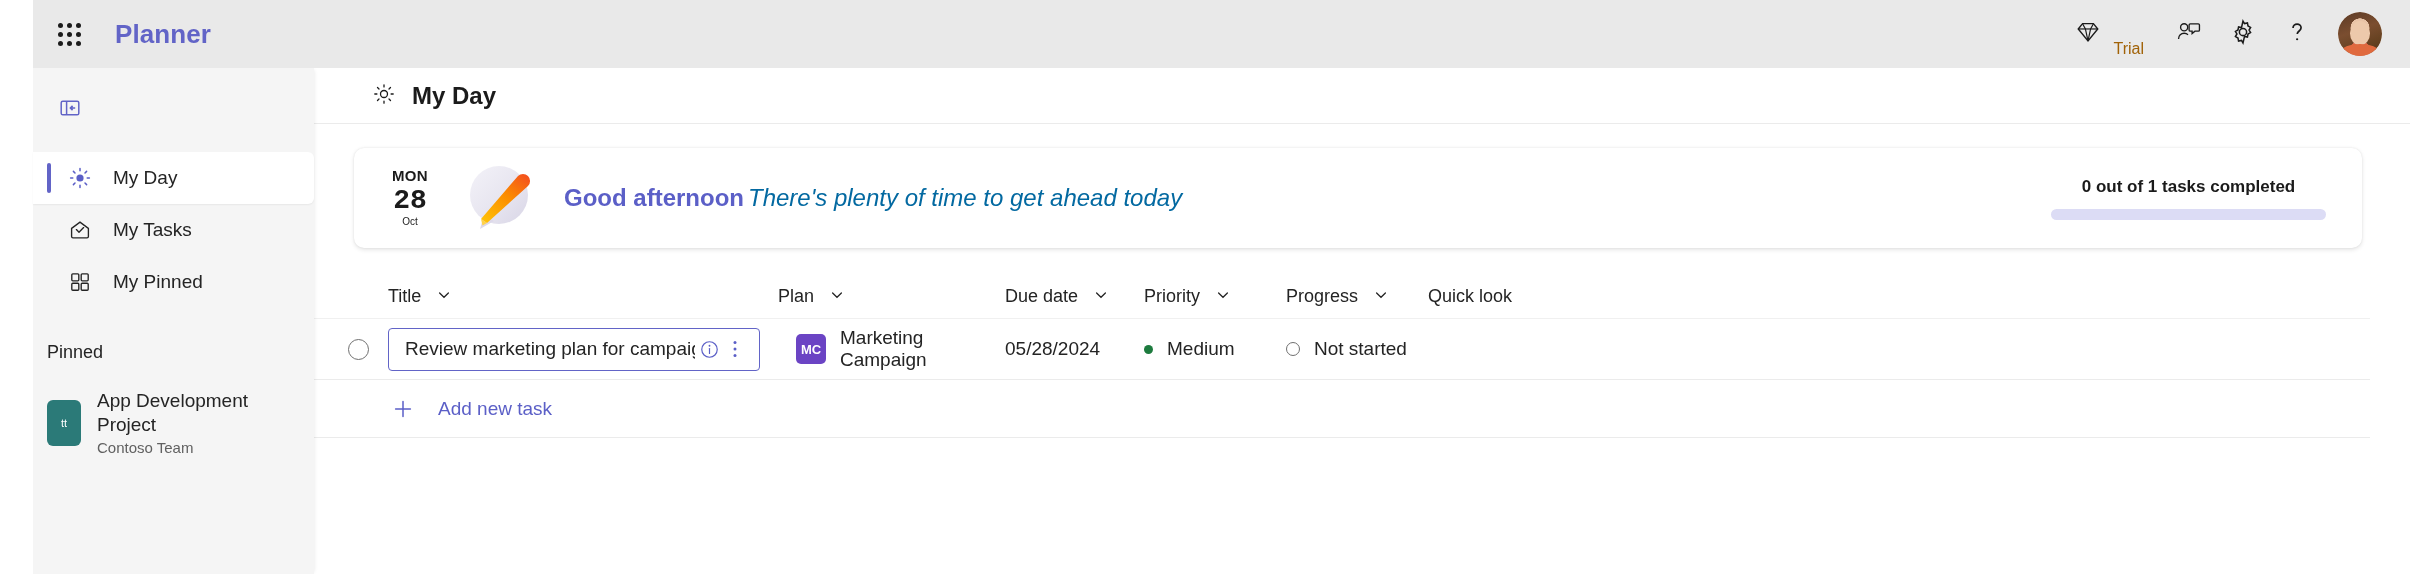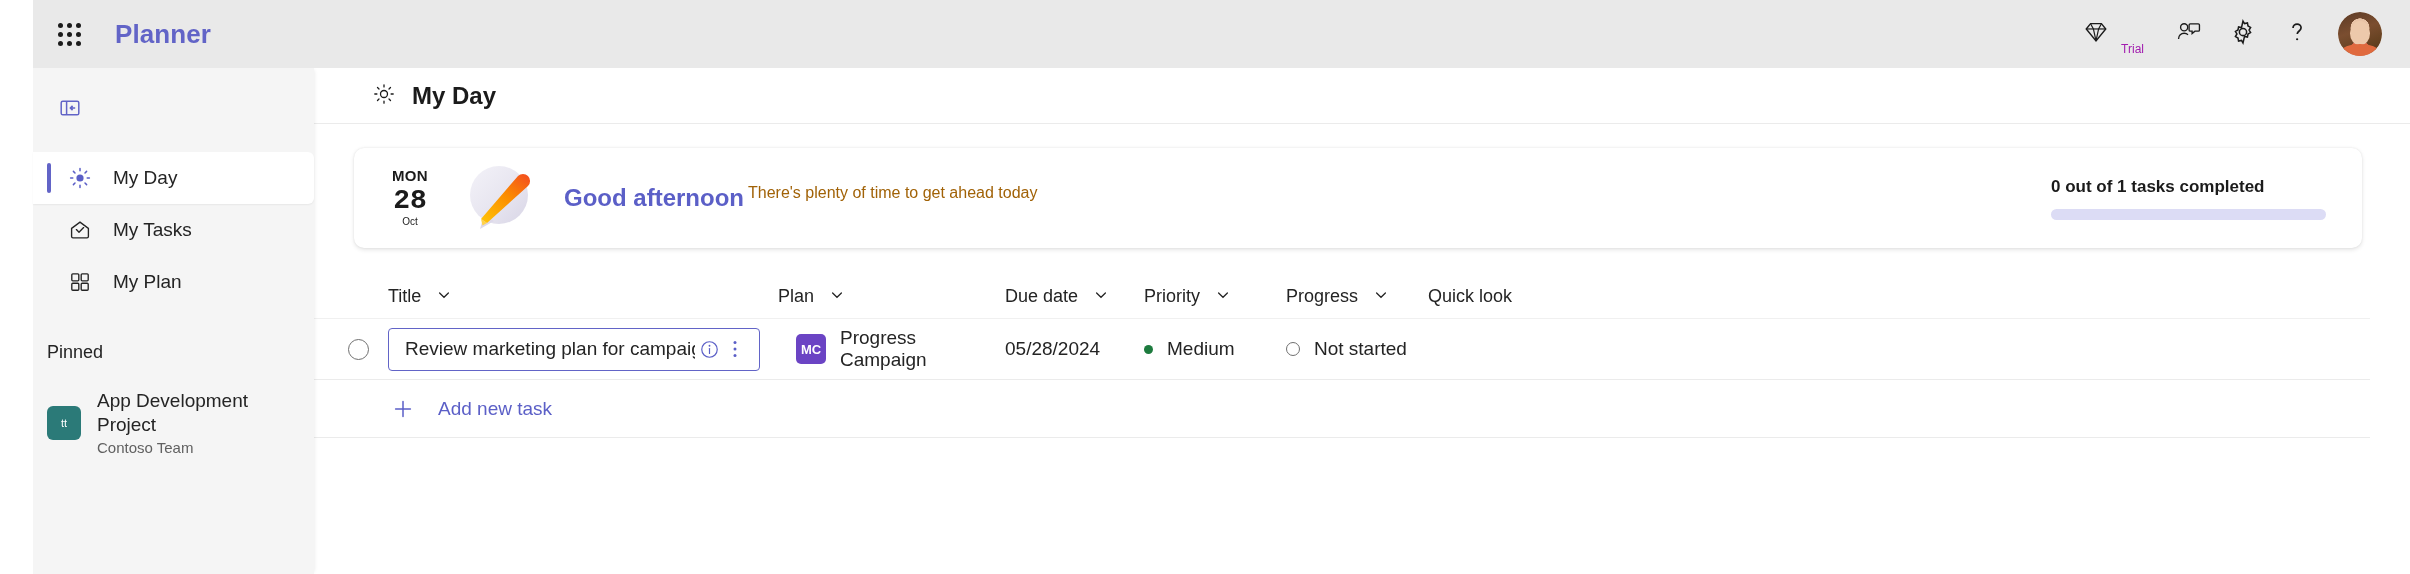--- a/index.html
+++ b/index.html
@@ -31,21 +31,21 @@
     margin-left: 24px;
     font-size: 26px; font-weight: 600; color: #6264c7;
     letter-spacing: .1px; cursor: pointer;
   }
   .topbar-spacer { flex: 1; }
   .topbar-right { display: flex; align-items: center; gap: 0px; }
   .tb-item {
     height: 48px; display: flex; align-items: center; gap: 12px;
     padding: 0 18px; border-radius: 5px; cursor: pointer;
   }
-  .tb-label { font-size: 12px; color: #a21caf; margin-top: 30px; }
+  .tb-label { font-size: 16px; color: #a16207; margin-top: 30px; }
   .icon-btn {
     width: 54px; height: 48px; display: flex; align-items: center; justify-content: center;
     border-radius: 5px; cursor: pointer;
   }
   .avatar-photo {
     width: 44px; height: 44px; border-radius: 50%; margin-left: 14px;
     cursor: pointer; overflow: hidden; position: relative;
     background: #cbb6a4; flex: none;
   }
   .avatar-photo .hair {
@@ -98,53 +98,53 @@
   .nav-icon { width: 26px; height: 26px; display: flex; align-items: center; justify-content: center; flex: none; }
   .section-title {
     margin-top: 34px; padding-left: 14px;
     font-size: 18px; color: #242424; font-weight: 400;
   }
   .pinned-item {
     margin-top: 18px; display: flex; align-items: center; gap: 16px;
     padding: 8px 12px 8px 14px; cursor: pointer; border-radius: 4px;
   }
   .plan-avatar {
-    width: 34px; height: 34px; border-radius: 6px; background: #2b7a78;
+    width: 34px; height: 46px; border-radius: 6px; background: #2b7a78;
     color: #ffffff; font-size: 11px; display: flex; align-items: center; justify-content: center;
     flex: none;
   }
   .pinned-texts { display: flex; flex-direction: column; line-height: 1.25; }
   .pinned-name { font-size: 19px; color: #242424; }
   .pinned-sub { font-size: 15px; color: #616161; margin-top: 2px; }
 
   
   .main { flex: 1; min-width: 0; display: flex; flex-direction: column; background: #ffffff; }
   .main-head {
     height: 56px; min-height: 56px; display: flex; align-items: center;
     gap: 16px; padding-left: 58px; border-bottom: 1px solid #ebebeb;
   }
   .main-title { font-size: 24px; font-weight: 700; color: #1b1b1b; }
 
   .greeting-wrap { padding: 24px 48px 0 40px; }
   .greeting-card {
     height: 100px; background: #ffffff; border-radius: 10px;
     box-shadow: 0 1.6px 4px rgba(0,0,0,.10), 0 0 2px rgba(0,0,0,.08);
-    display: flex; align-items: center; padding: 0 36px 0 30px;
+    display: flex; align-items: center; padding: 0 36px 0 30px; text-align: center;
   }
   .date-box {
     width: 52px; display: flex; flex-direction: column; align-items: center;
     line-height: 1.05; color: #1b1b1b; flex: none;
   }
   .date-dow { font-size: 15px; font-weight: 600; letter-spacing: .4px; }
   .date-day { font-size: 28px; font-weight: 700; margin: 2px 0 2px; font-family: Liberation Mono, monospace; }
   .date-mon { font-size: 10px; }
   .illus { width: 78px; height: 78px; margin-left: 24px; flex: none; }
   .greet-texts { margin-left: 26px; display: flex; gap: 4px; }
   .greet-title { font-size: 24px; font-weight: 700; color: #5b5fc7; }
-  .greet-sub { font-size: 16px; color: #a16207; }
+  .greet-sub { font-size: 24px; color: #0369a1; font-style: italic; }
   .progress-box { margin-left: auto; width: 275px; }
   .progress-label { font-size: 17px; font-weight: 700; color: #1b1b1b; }
   .progress-track {
     margin-top: 12px; height: 11px; border-radius: 6px; background: #dcdcf5; width: 100%;
     cursor: pointer;
   }
 
   
   .table { margin-top: 26px; padding: 0 40px 0 0; }
   .t-head {
@@ -306,21 +306,21 @@
 
         <div class="nav-item">
           <span class="nav-icon">
             <svg width="24" height="24" viewBox="0 0 24 24" fill="none" stroke="#242424" stroke-width="1.35">
               <rect x="3.8" y="3.8" width="7" height="7" rx="1"></rect>
               <rect x="13.2" y="3.8" width="7" height="7" rx="1"></rect>
               <rect x="3.8" y="13.2" width="7" height="7" rx="1"></rect>
               <rect x="13.2" y="13.2" width="7" height="7" rx="1"></rect>
             </svg>
           </span>
-          <span>My Plan</span>
+          <span>My Pinned</span>
         </div>
       </div>
 
       <div class="section-title">Pinned</div>
 
       <div class="pinned-item">
         <div class="plan-avatar" style="background: rgb(43, 122, 120);">tt</div>
         <div class="pinned-texts">
           <span class="pinned-name">App Development Project</span>
           <span class="pinned-sub">Contoso Team</span>
@@ -451,21 +451,21 @@
                   <circle cx="9" cy="4.6" r="1.5"></circle>
                     <circle cx="9" cy="11" r="1.5"></circle>
                     <circle cx="9" cy="17.4" r="1.5"></circle>
                 </svg>
               </span>
             </div>
           </div>
 
           <div class="c-plan cell plan-cell">
             <span class="plan-badge" style="background: rgb(107, 68, 196);">MC</span>
-            <span>Progress Campaign</span>
+            <span>Marketing Campaign</span>
           </div>
 
           <div class="c-due cell due-cell">
             <span>05/28/2024</span>
           </div>
 
           <div class="c-prio cell prio-cell">
             <span class="prio-dot" style="background: rgb(29, 123, 62);"></span>
             <span>Medium</span>
           </div>

